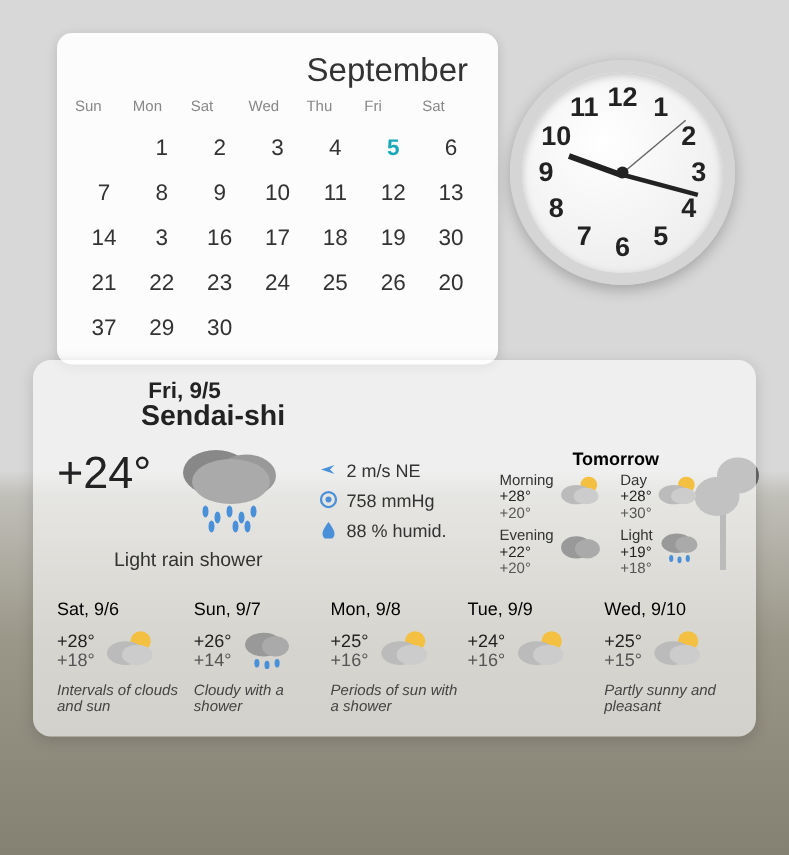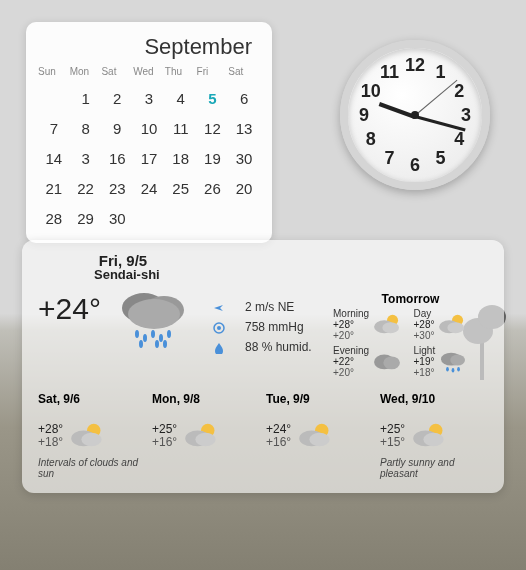--- a/index.html
+++ b/index.html
@@ -13,22 +13,22 @@
 .tree {
   position: absolute; right: 18px; top: 300px;
   width: 50px; height: 80px;
 }
 .tree .trunk { position: absolute; left: 22px; top: 40px; width: 4px; height: 40px; background: #555; }
 .tree .can1 { position: absolute; left: 5px; top: 18px; width: 30px; height: 26px; background: #666; border-radius: 50%; }
 .tree .can2 { position: absolute; left: 20px; top: 5px; width: 28px; height: 24px; background: #666; border-radius: 50%; }
 
 
 .calendar {
-  position: absolute; left: 26px; top: 22px;
-  width: 246px; background: rgba(255,255,255,0.92);
+  position: absolute; left: 38px; top: 22px;
+  width: 294px; background: rgba(255,255,255,0.92);
   border-radius: 10px; padding: 10px 12px 12px 12px;
   box-shadow: 0 2px 8px rgba(0,0,0,0.15);
 }
 .cal-title { text-align: right; font-size: 22px; color: #333; padding: 2px 8px 6px 0; }
 .cal-grid { display: grid; grid-template-columns: repeat(7, 1fr); gap: 6px 0; }
 .dow { font-size: 10px; color: #888; text-align: left; padding-bottom: 4px; }
 .day { font-size: 15px; color: #333; text-align: center; height: 24px; line-height: 24px; }
 .day.today { color: #1aa8b8; font-weight: bold; }
 .day.blank { visibility: hidden; }
 
@@ -53,41 +53,41 @@
 .pin { position: absolute; left: 50%; top: 50%; width: 8px; height: 8px; background:#222; border-radius:50%; transform:translate(-50%,-50%);}
 
 
 .weather {
   position: absolute; left: 22px; top: 240px;
   width: 482px; background: rgba(255,255,255,0.6);
   border-radius: 12px; padding: 12px 16px 14px 16px;
   box-shadow: 0 2px 10px rgba(0,0,0,0.15);
 }
 .w-head-date { text-align: center; font-size: 15px; font-weight: bold; color: #222; margin-left: -280px;}
-.w-head-loc { font-size: 13px; font-weight: bold; color: #222; margin-left: 56px; margin-top: -2px;}
+.w-head-loc { font-size: 19px; font-weight: bold; color: #222; margin-left: 56px; margin-top: -2px;}
 .w-top { display: flex; margin-top: 4px; }
 .w-now { width: 175px; }
 .w-temp { font-size: 30px; color: #222; display: inline-block; vertical-align: top; margin-top: 6px;}
 .w-icon-big { display: inline-block; vertical-align: top; margin-left: 4px; }
 .w-desc { font-size: 13px; color: #333; text-align: center; margin-top: 2px; }
 .w-stats { width: 120px; font-size: 12px; color: #333; padding-top: 14px; }
-.w-stats div { margin-bottom: 6px; display: flex; align-items: flex-end; gap: 20px; }
+.w-stats div { margin-bottom: 6px; display: flex; align-items: flex-start; gap: 6px; }
 .w-tom { flex: 1; }
 .w-tom-title { font-size: 12px; font-weight: bold; text-align: center; margin-bottom: 2px; margin-top: 6px;}
 .w-tom-grid { display: grid; grid-template-columns: 1fr 1fr; gap: 4px 6px; }
-.tom-part { display: flex; font-size: 10px; align-items: center; }
+.tom-part { display: flex; font-size: 10px; }
 .tom-part .tp-temps { line-height: 11px; }
 .tom-part .tp-label { font-size: 10px; color: #333;}
 .tom-part .tp-hi { color: #222;}
 .tom-part .tp-lo { color: #555;}
 .tom-part svg { margin-left: 3px; }
 
 .w-forecast { display: flex; margin-top: 14px; gap: 6px; }
 .fc { flex: 1; font-size: 11px; }
-.fc-date { font-weight: bold; font-size: 12px; margin-bottom: 14px; }
+.fc-date { font-weight: normal; font-size: 12px; margin-bottom: 4px; }
 .fc-row { display: flex; align-items: center; gap: 6px; }
 .fc-temps { line-height: 13px; font-size: 12px;}
 .fc-hi { color: #222; }
 .fc-lo { color: #555; }
 .fc-desc { font-size: 10px; font-style: italic; color: #444; margin-top: 5px; line-height: 11px;}
 
 .stat-icon { width: 12px; height: 12px; }
 </style>
 </head>
 <body>
@@ -129,21 +129,21 @@
       <div class="day">18</div>
       <div class="day">19</div>
       <div class="day">30</div>
       <div class="day">21</div>
       <div class="day">22</div>
       <div class="day">23</div>
       <div class="day">24</div>
       <div class="day">25</div>
       <div class="day">26</div>
       <div class="day">20</div>
-      <div class="day">28</div>
+      <div class="day">37</div>
       <div class="day">29</div>
       <div class="day">30</div>
     </div>
 </div>
 
 <div class="clock">
   <div class="num n12">12</div>
   <div class="num n1">1</div>
   <div class="num n2">2</div>
   <div class="num n3">3</div>
@@ -177,20 +177,21 @@
               <ellipse cx="36" cy="52" rx="2" ry="4"></ellipse>
             <ellipse cx="44" cy="48" rx="2" ry="4"></ellipse>
               <ellipse cx="52" cy="52" rx="2" ry="4"></ellipse>
             <ellipse cx="60" cy="48" rx="2" ry="4"></ellipse>
               <ellipse cx="32" cy="58" rx="2" ry="4"></ellipse>
             <ellipse cx="48" cy="58" rx="2" ry="4"></ellipse>
               <ellipse cx="56" cy="58" rx="2" ry="4"></ellipse>
           </g>
         </svg>
       </span>
+      <div class="w-desc">Light rain shower</div>
     </div>
     <div class="w-stats">
       <div>
           <svg class="stat-icon" viewBox="0 0 12 12">
             <path d="M1 6 L10 3 L7 6 L10 9 Z" fill="#4a90d9"></path>
           </svg>
           <span>2 m/s  NE</span>
         </div>
       <div>
           <svg class="stat-icon" viewBox="0 0 12 12">
@@ -273,32 +274,52 @@
           </div>
           <span><svg width="36" height="30" viewBox="0 0 32 26">
               <circle cx="22" cy="9" r="6" fill="#f4c042"></circle>
               <ellipse cx="13" cy="16" rx="11" ry="7" fill="#bbb"></ellipse>
               <ellipse cx="20" cy="17" rx="9" ry="6" fill="#ccc"></ellipse>
             </svg></span>
         </div>
   <div class="fc-desc">Intervals of clouds and sun</div>
       </div>
       <div class="fc">
+        <div class="fc-date">Sun, 9/7</div>
+  <div class="fc-row">
+          <div class="fc-temps">
+            <div class="fc-hi">+26°</div>
+            <div class="fc-lo">+14°</div>
+          </div>
+          <span><svg width="36" height="30" viewBox="0 0 32 26">
+              <ellipse cx="14" cy="11" rx="11" ry="7" fill="#999"></ellipse>
+              <ellipse cx="21" cy="12" rx="8" ry="6" fill="#aaa"></ellipse>
+              <g fill="#4a90d9">
+                <ellipse cx="10" cy="22" rx="1.5" ry="2.5"></ellipse>
+                <ellipse cx="16" cy="23" rx="1.5" ry="2.5"></ellipse>
+                <ellipse cx="22" cy="22" rx="1.5" ry="2.5"></ellipse>
+              </g>
+            </svg></span>
+        </div>
+  <div class="fc-desc">Cloudy with a shower</div>
+      </div>
+      <div class="fc">
         <div class="fc-date">Mon, 9/8</div>
   <div class="fc-row">
           <div class="fc-temps">
             <div class="fc-hi">+25°</div>
             <div class="fc-lo">+16°</div>
           </div>
           <span><svg width="36" height="30" viewBox="0 0 32 26">
               <circle cx="22" cy="9" r="6" fill="#f4c042"></circle>
               <ellipse cx="13" cy="16" rx="11" ry="7" fill="#bbb"></ellipse>
               <ellipse cx="20" cy="17" rx="9" ry="6" fill="#ccc"></ellipse>
             </svg></span>
         </div>
+  <div class="fc-desc">Periods of sun with a shower</div>
       </div>
       <div class="fc">
         <div class="fc-date">Tue, 9/9</div>
   <div class="fc-row">
           <div class="fc-temps">
             <div class="fc-hi">+24°</div>
             <div class="fc-lo">+16°</div>
           </div>
           <span><svg width="36" height="30" viewBox="0 0 32 26">
               <circle cx="22" cy="9" r="6" fill="#f4c042"></circle>

